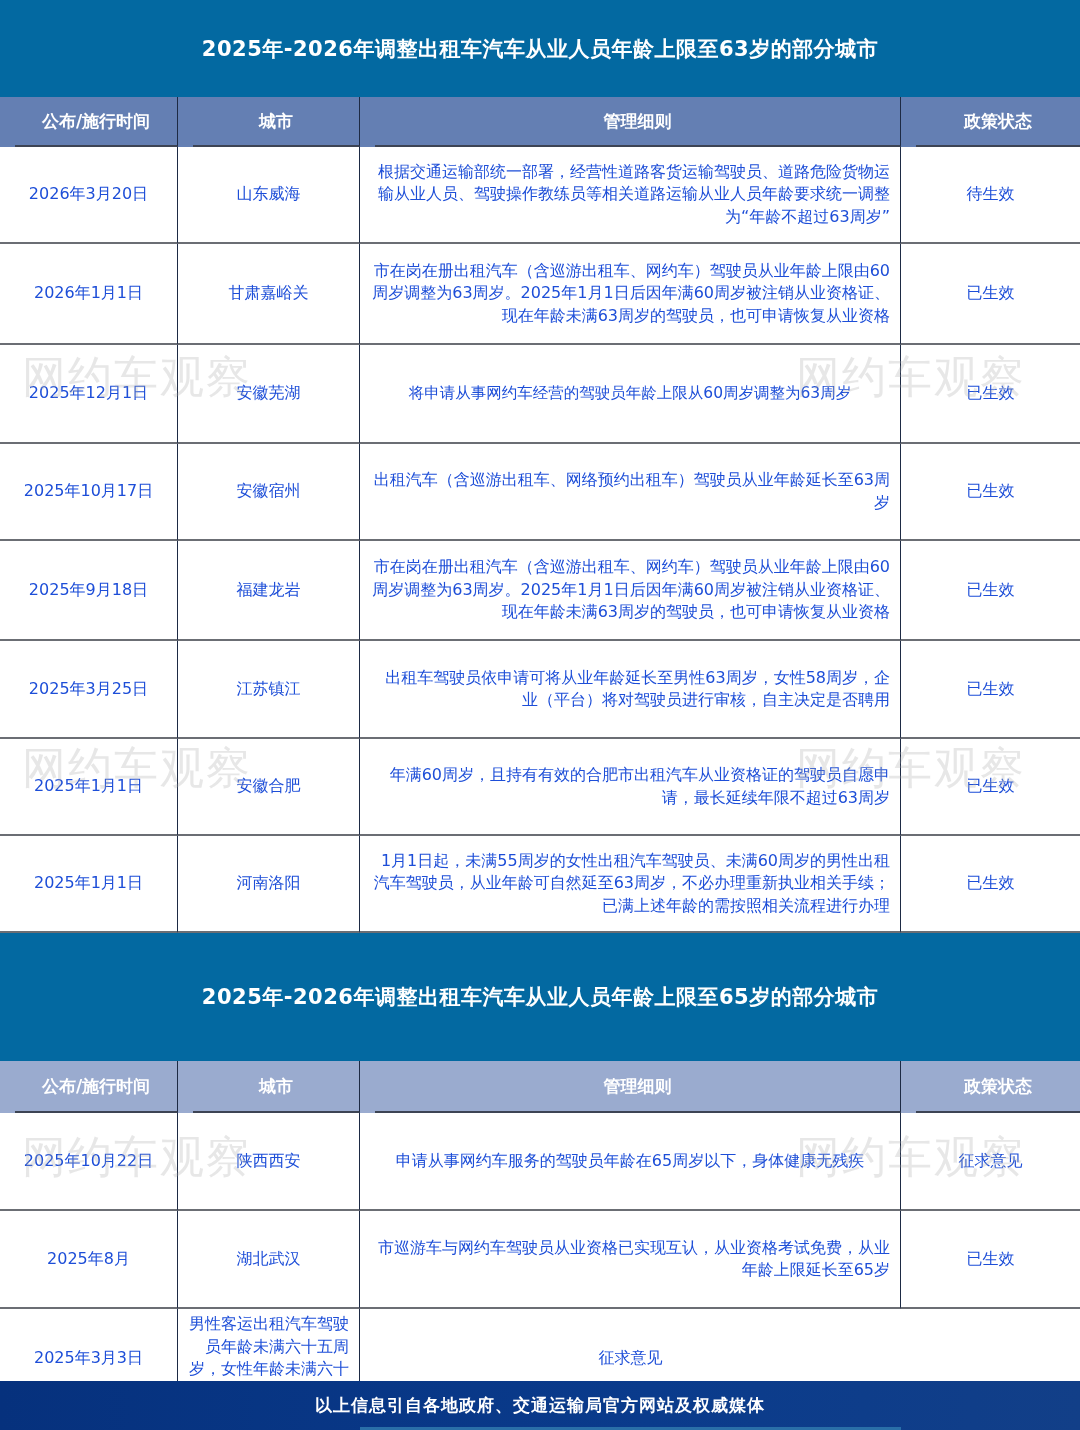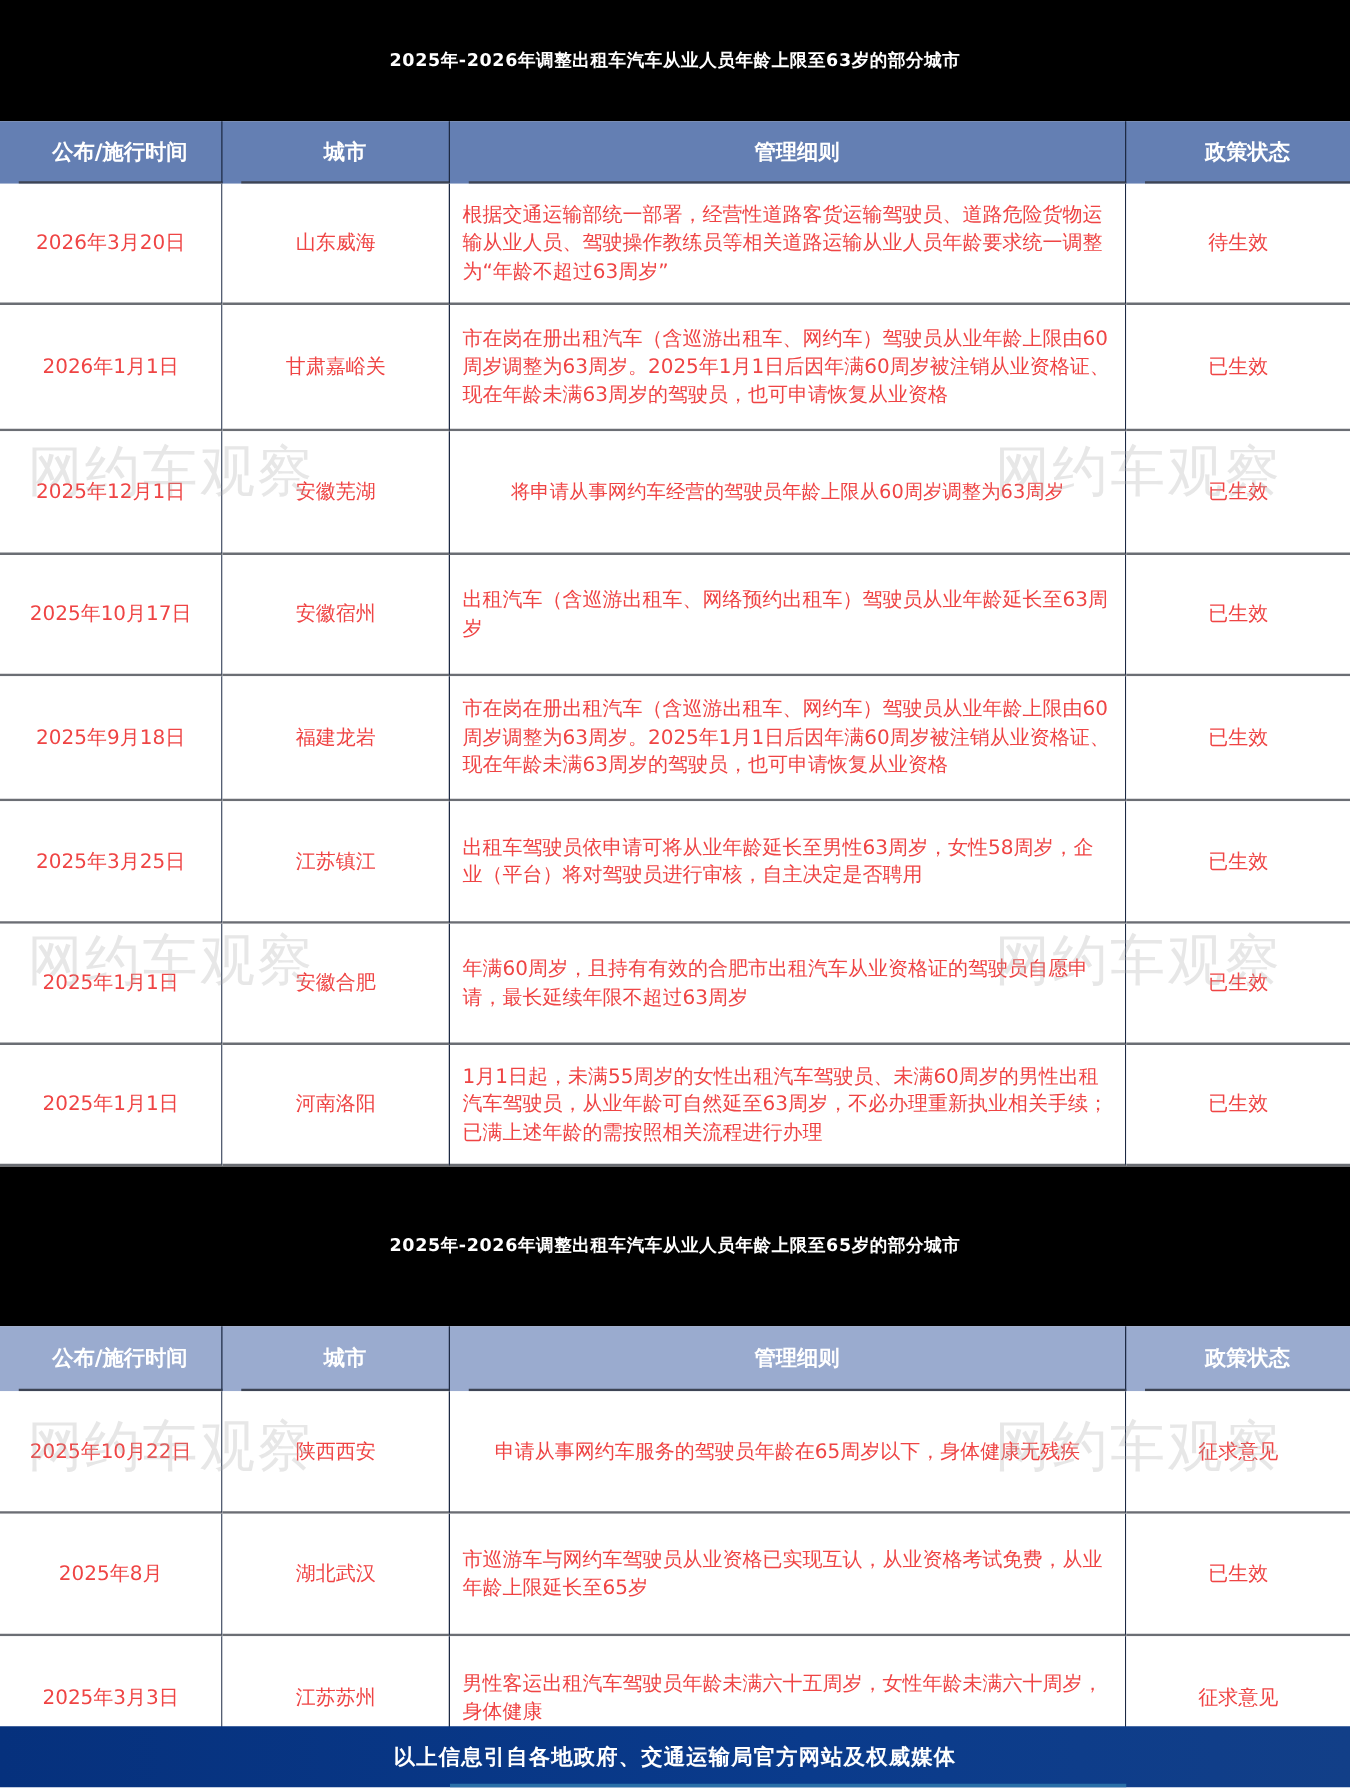--- a/index.html
+++ b/index.html
@@ -1,40 +1,40 @@
 <!DOCTYPE html>
 <html><head>
 <meta charset="utf-8">
 <style>
   * { box-sizing: border-box; margin: 0; padding: 0; }
   html, body { width: 1080px; height: 1430px; background: #ffffff; overflow: hidden; }
   body { font-family: "DejaVu Sans", "Liberation Sans", sans-serif; color: #2a2a2a; position: relative; }
 
   .title-band {
-    background: #000000;
+    background: #0369a1;
     color: #ffffff;
     display: flex; align-items: center; justify-content: center;
-    font-size: 14px; font-weight: bold; letter-spacing: 0.5px;
+    font-size: 21px; font-weight: bold; letter-spacing: 0.5px;
   }
   .title-band.t1 { height: 97px; }
   .title-band.t2 { height: 128px; }
 
   .grid { display: grid; grid-template-columns: 178px 182px 541px 179px; }
   .hdr { background: #647fb3; color: #ffffff; font-size: 17px; font-weight: bold; }
   .hdr.h2 { background: #9aabcf; }
   .hdr > div {
     display: flex; align-items: center; justify-content: center;
     border-right: 1.5px solid #1d2a44; border-bottom: 2px solid #3d4454; margin-left: 15px;
   }
   .hdr > div:last-child { border-right: none; }
 
   .row > div {
-    display: flex; align-items: center; justify-content: center; text-align: left;
+    display: flex; align-items: center; justify-content: center; text-align: right;
     border-right: 1.5px solid #1d2a44; border-bottom: 2px solid #6b6e74;
-    font-size: 16px; line-height: 22.5px; color: #ef4444; background: #ffffff;
+    font-size: 16px; line-height: 22.5px; color: #1d4ed8; background: #ffffff;
   }
   .row > div:last-child { border-right: none; }
   .row .detail { padding: 0 10px; }
 
   .footer {
     position: absolute; left: 0; top: 1381px; width: 1080px; height: 49px;
     background: linear-gradient(90deg, #06317d 0%, #0a3b8c 60%, #123f88 100%);
     color: #ffffff; font-size: 17px; font-weight: bold;
     display: flex; align-items: center; justify-content: center; letter-spacing: 1px;
   }
@@ -137,21 +137,20 @@
   <div>征求意见</div>
 </div>
 <div class="grid row" style="height:98px">
   <div>2025年8月</div>
   <div>湖北武汉</div>
   <div class="detail">市巡游车与网约车驾驶员从业资格已实现互认，从业资格考试免费，从业年龄上限延长至65岁</div>
   <div>已生效</div>
 </div>
 <div class="grid row" style="height:100px">
   <div>2025年3月3日</div>
-  <div>江苏苏州</div>
   <div class="detail">男性客运出租汽车驾驶员年龄未满六十五周岁，女性年龄未满六十周岁，身体健康</div>
   <div>征求意见</div>
 </div>
 
 <div class="footer">
   <span>以上信息引自各地政府、交通运输局官方网站及权威媒体</span>
 </div>
 <div class="footer-line"></div>
 
 <div class="watermark" style="left:22px;top:348px">网约车观察</div>

